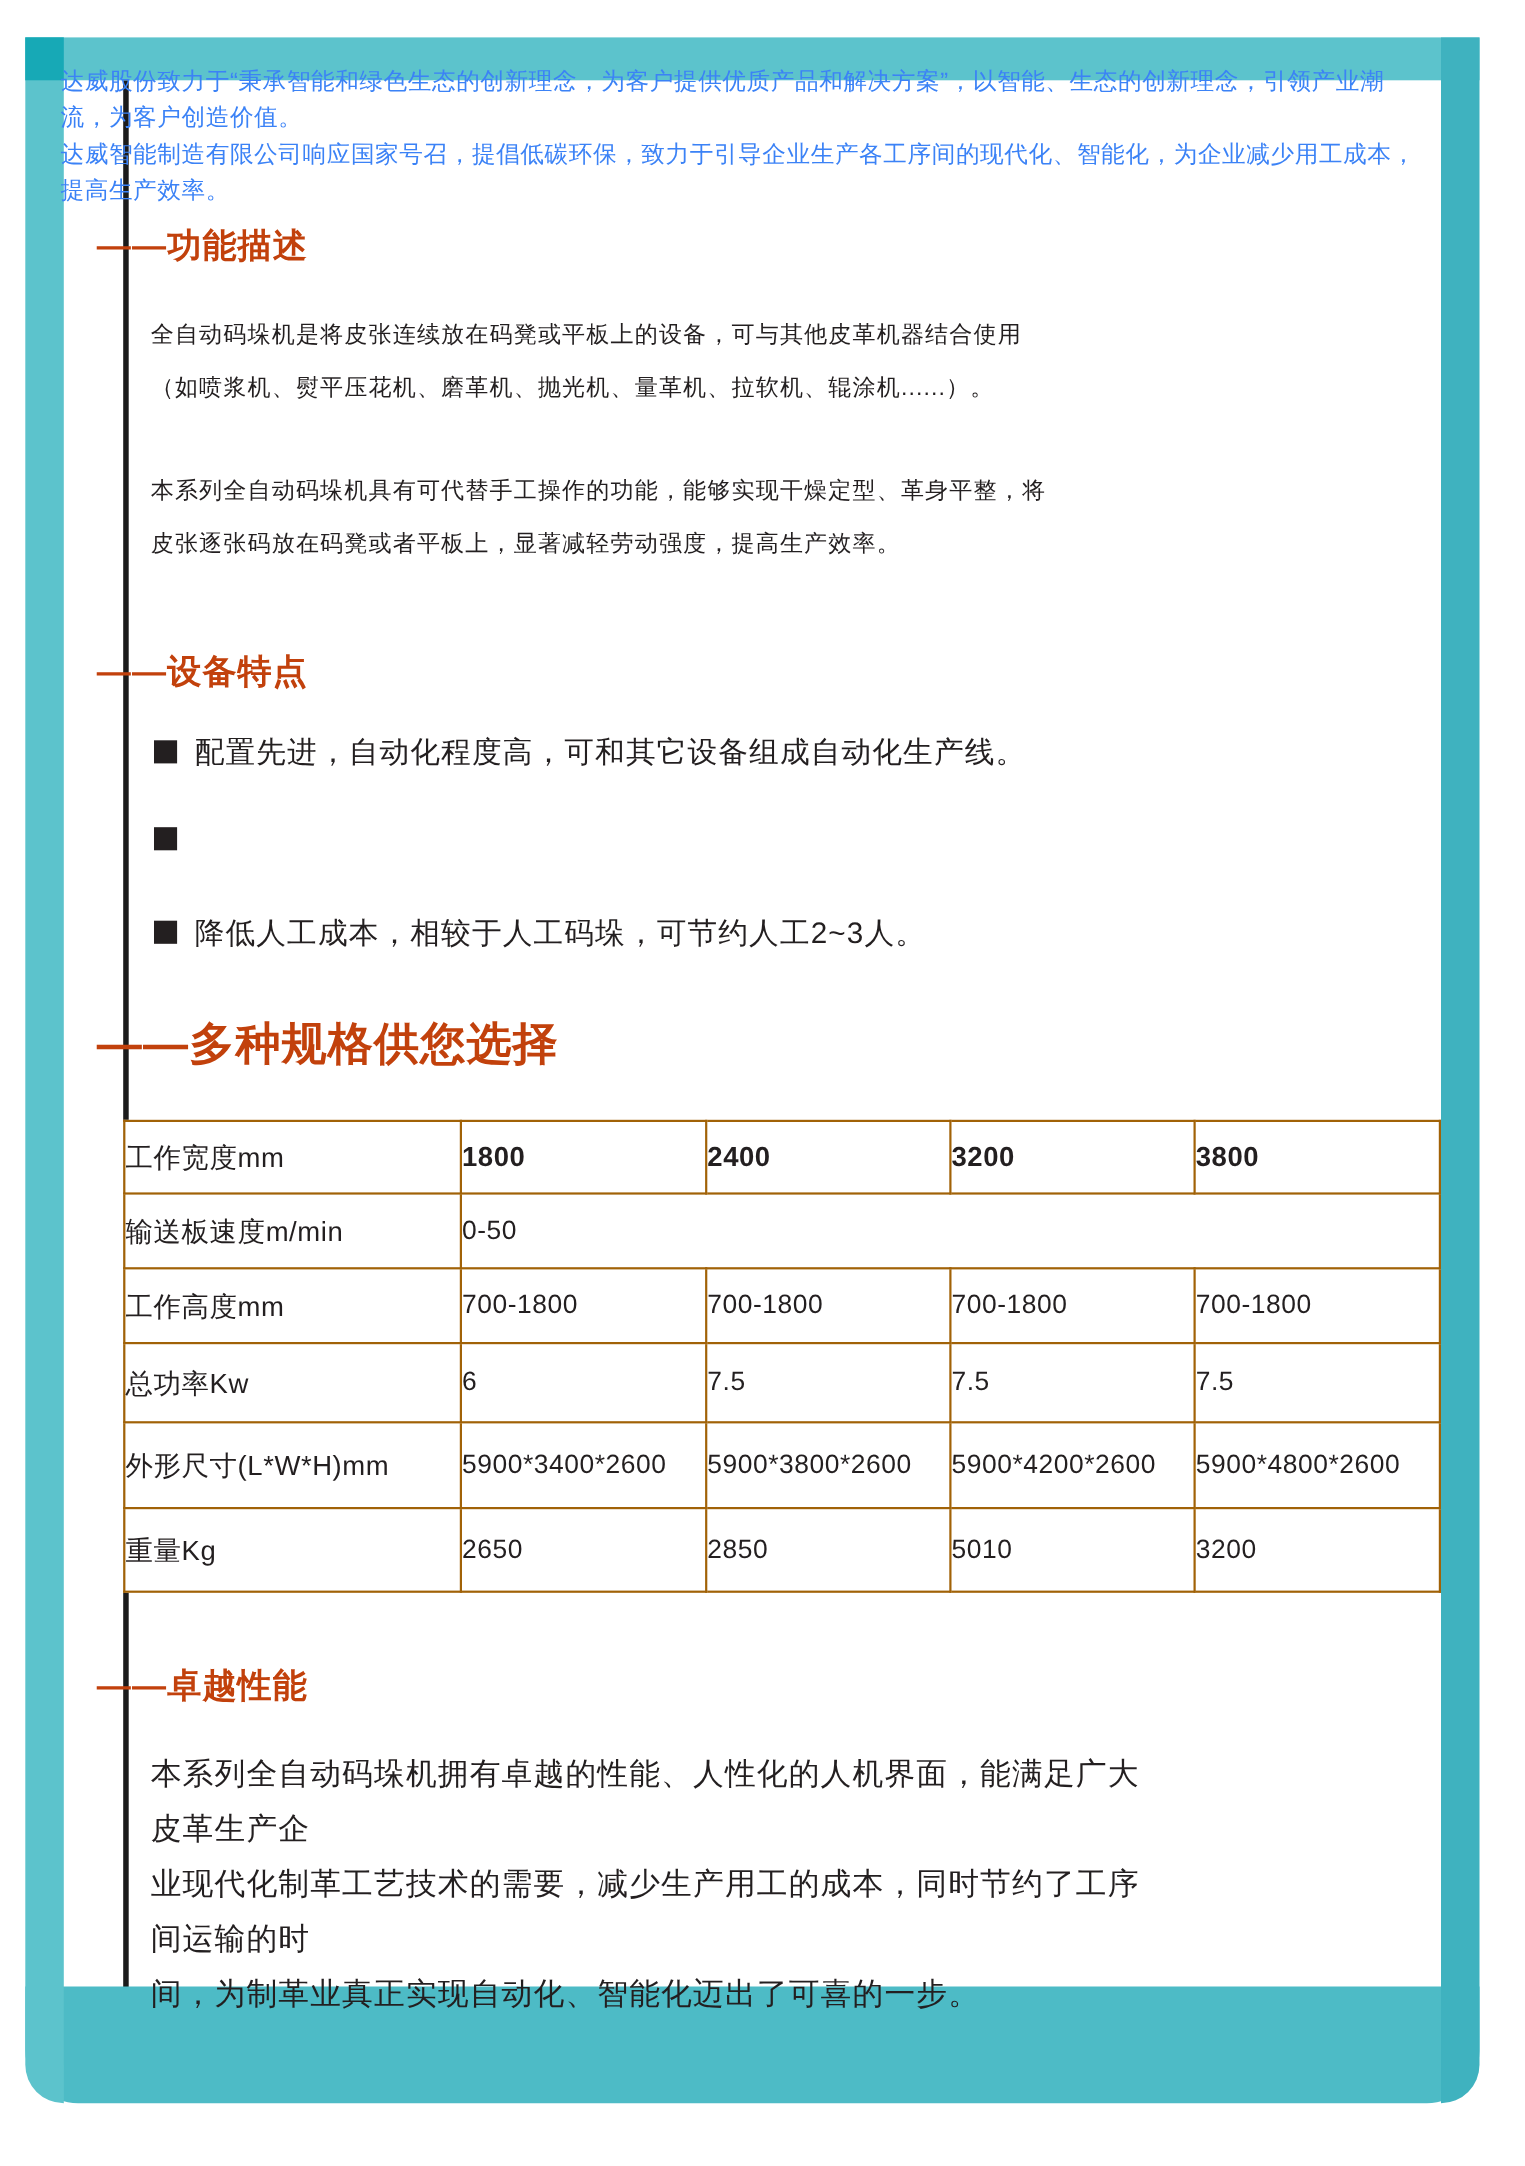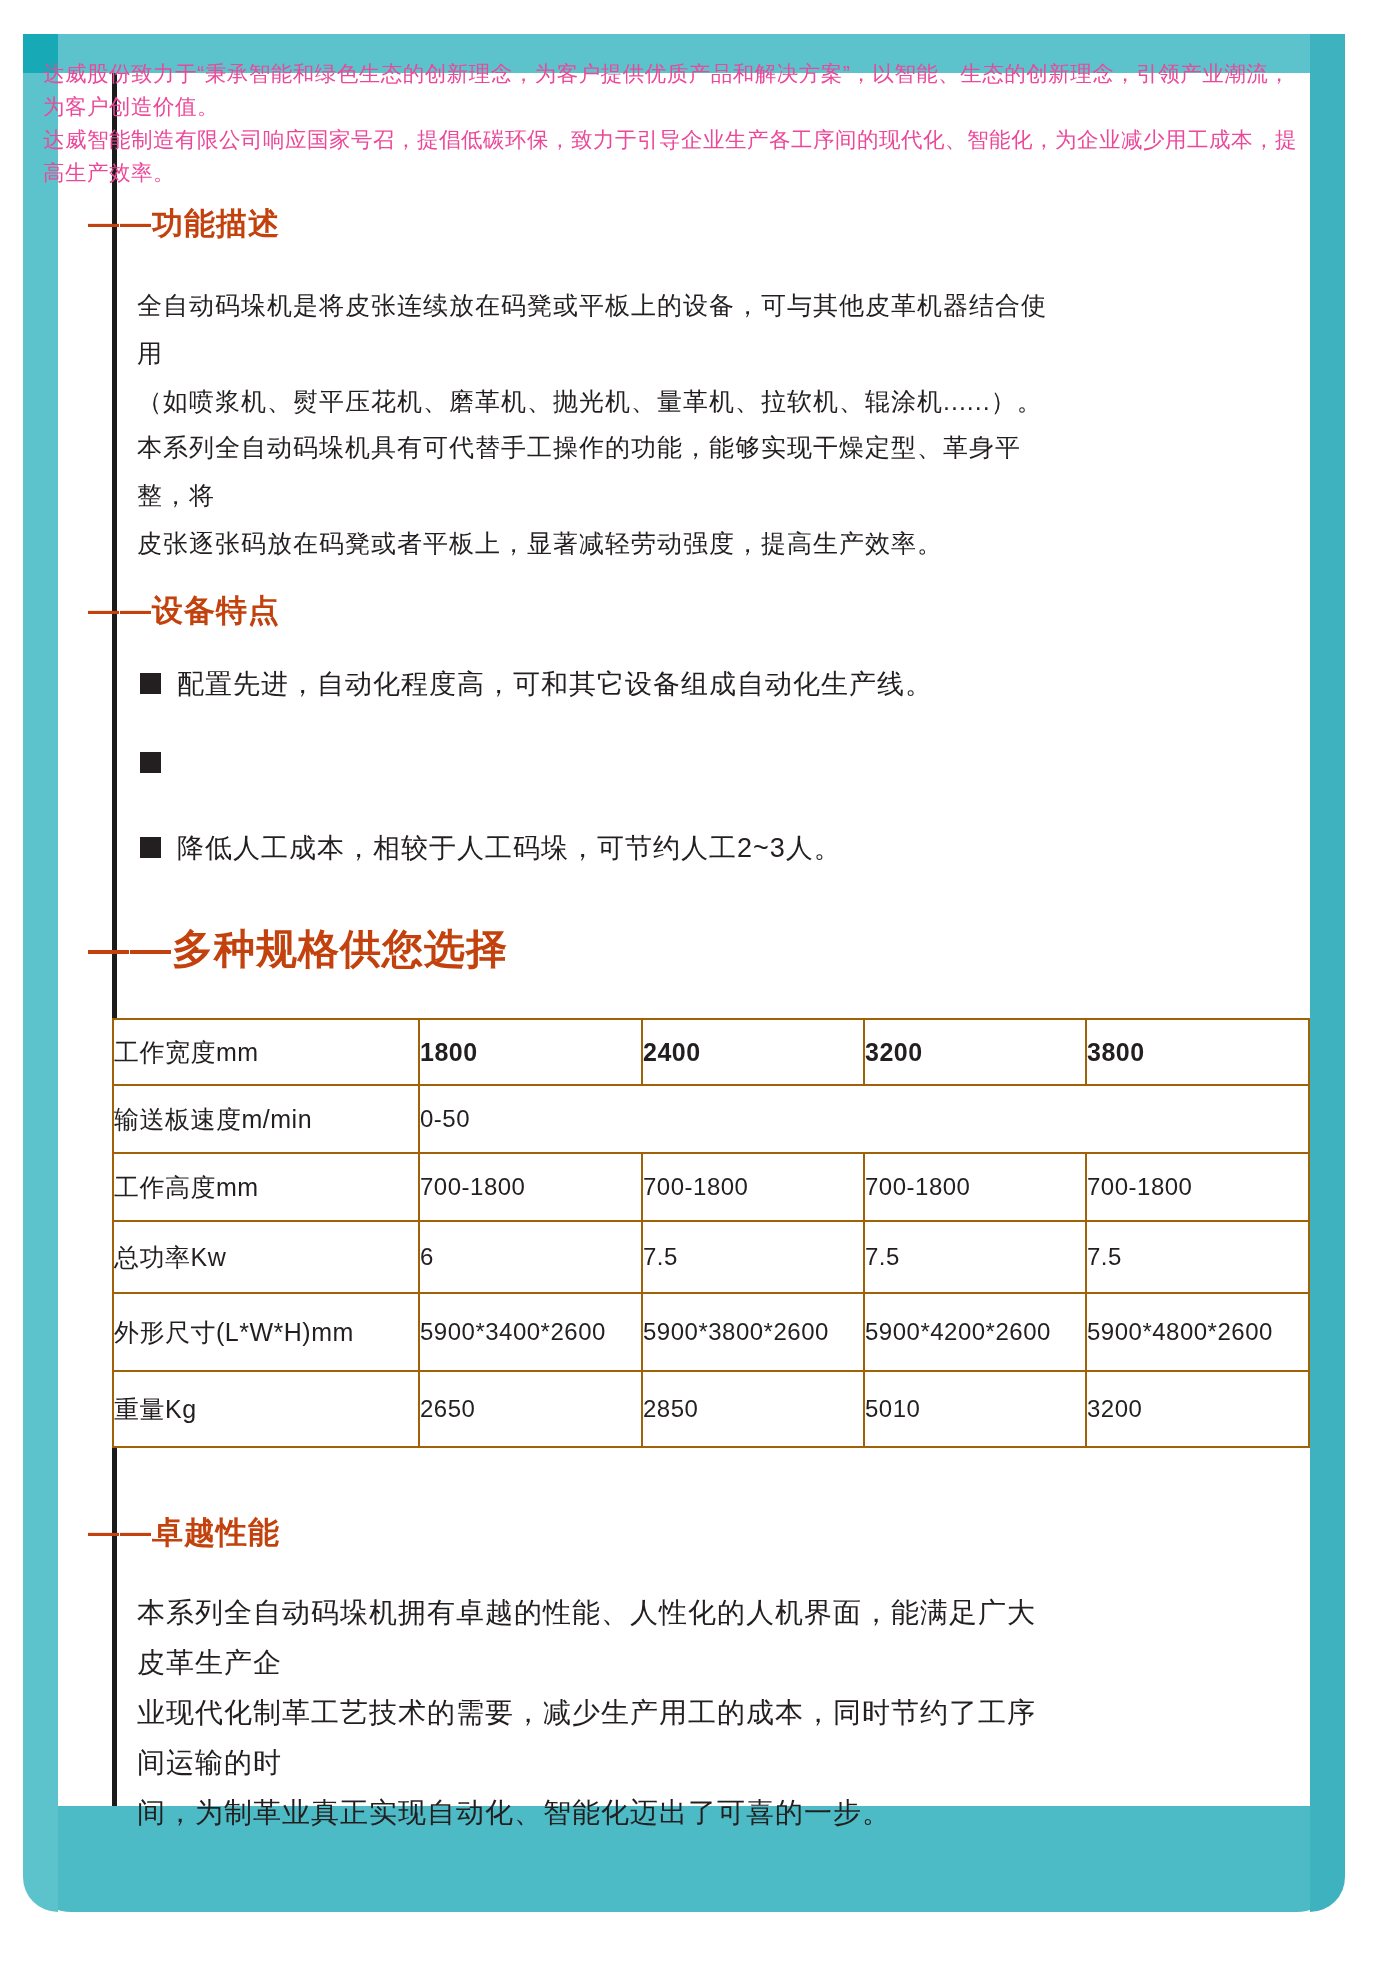--- a/index.html
+++ b/index.html
@@ -8,32 +8,32 @@
     font-family:"Liberation Sans","DejaVu Sans",sans-serif;color:#231f20;
   }
   
   .frame{position:absolute;left:23px;top:34px;width:1322px;height:1878px;}
   .frame .top-bar{position:absolute;left:0;top:0;right:0;height:39px;background:#5cc3cc;z-index:2;}
   .frame .corner-sq{position:absolute;left:0;top:0;width:35px;height:39px;background:#17a9b6;z-index:3;}
   .frame .left-bar{position:absolute;left:0;top:0;width:35px;height:100%;background:#5cc3cc;border-bottom-left-radius:48px;z-index:2;}
   .frame .right-bar{position:absolute;right:0;top:0;width:35px;height:100%;background:#3fb2bf;border-bottom-right-radius:48px;z-index:2;}
   .frame .footer-band{position:absolute;left:0;right:0;bottom:0;height:106px;background:#4dbbc6;border-radius:0 0 48px 48px;z-index:1;}
   .footer-text{
-    position:absolute;left:20px;right:44px;top:24px;z-index:4;
-    color:#ec4899;font-size:21.5px;line-height:33px;white-space:pre-line;letter-spacing:0.5px;
+    position:absolute;left:32px;right:44px;top:24px;z-index:4;
+    color:#3b82f6;font-size:21.5px;line-height:33px;white-space:pre-line;letter-spacing:0.5px;
   }
   
   .left-rule{position:absolute;left:112px;top:73px;width:5px;height:1734px;background:#1b1b1b;}
   
   .sec-title{
     position:absolute;color:#c2410c;font-weight:bold;font-size:31px;letter-spacing:1px;white-space:nowrap;z-index:5;
   }
   .sec-title.big{font-size:41px;}
   .para{
-    position:absolute;font-size:25px;line-height:48px;white-space:pre-line;letter-spacing:1px;z-index:5;
+    position:absolute;font-size:21px;line-height:48px;white-space:pre-line;letter-spacing:1px;z-index:5;
   }
   .para.perf{font-size:28px;line-height:50px;}
   .bullet{
     position:absolute;font-size:27px;letter-spacing:1px;white-space:nowrap;z-index:5;
   }
   .bullet .sq{
     display:inline-block;width:21px;height:21px;background:#231f20;margin-right:16px;vertical-align:-1px;
   }
   
   .spec-table{

